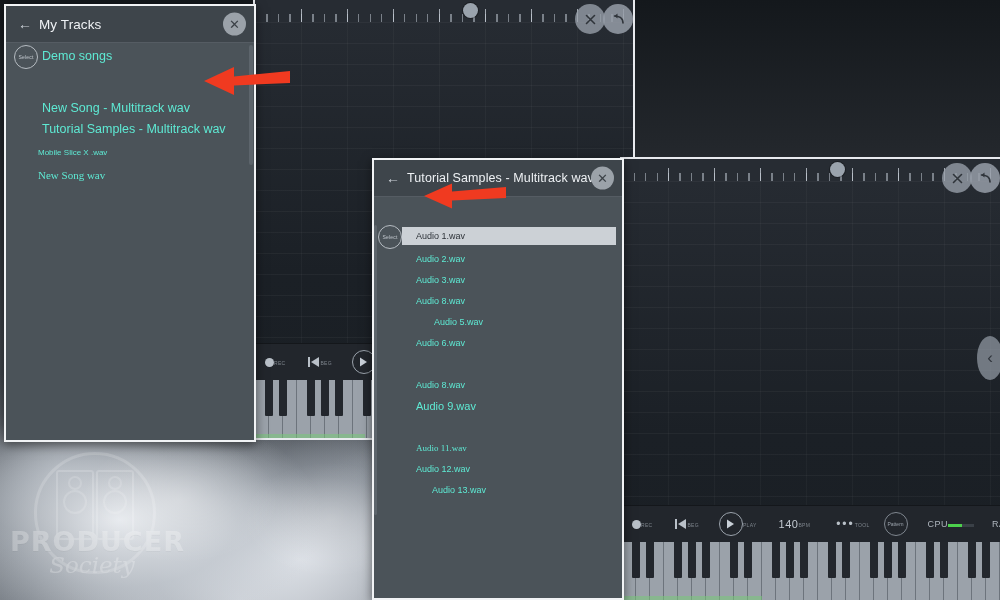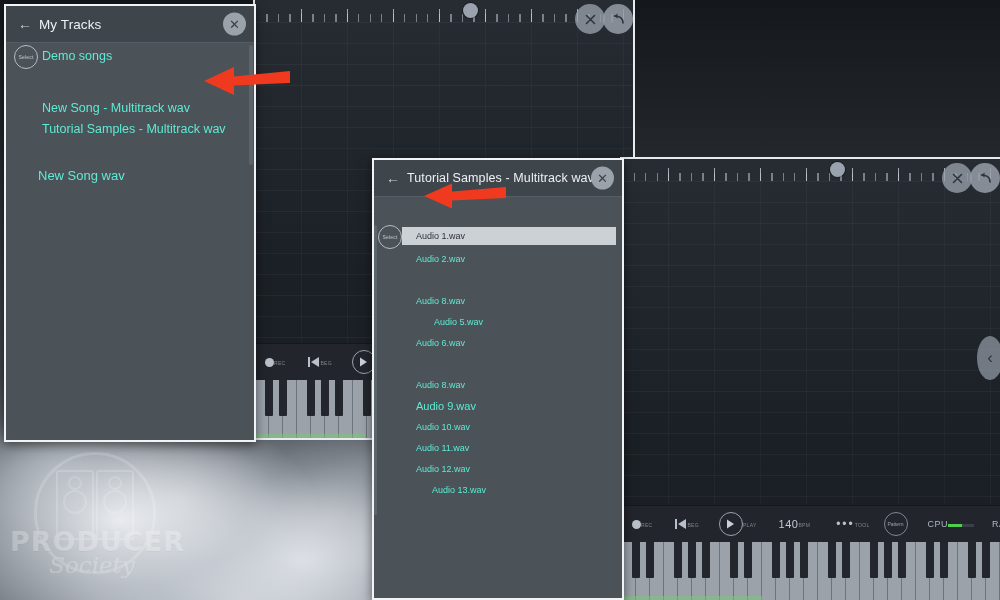--- a/index.html
+++ b/index.html
@@ -604,23 +604,26 @@
       </div>
 
       <div class="row" style="position:absolute; left:0; right:0; height:22px; top:54px; padding-left:36px;">
         <span class="row-label" style="font-size:12.5px;">New Song - Multitrack wav</span>
       </div>
 
       <div class="row" style="position:absolute; left:0; right:0; height:22px; top:75px; padding-left:36px;">
         <span class="row-label" style="font-size:12.5px;">Tutorial Samples  - Multitrack wav</span>
       </div>
 
+      <div class="row" style="position:absolute; left:0; right:0; height:18px; top:100px; padding-left:32px;">
+        <span class="row-label" style="font-size:8px;">Mobile Slice X .wav</span>
+      </div>
 
       <div class="row" style="position:absolute; left:0; right:0; height:18px; top:123px; padding-left:32px;">
-        <span class="row-label" style="font-size:13px;">New Song wav</span>
+        <span class="row-label" style="font-size:11px;font-family:Liberation Serif, serif;">New Song wav</span>
       </div>
 
       <div class="scroll-sliver" style="right:1px; top:2px; height:120px; background:#5d656c;"></div>
     </div>
   </div>
 
   <div class="dialog" style="left:372px; top:158px; width:252px; height:442px;">
     <div class="dlg-header">
       <span class="back-arrow">←</span>
       <span class="dlg-title" style="font-size:12.5px;">Tutorial Samples  - Multitrack wav</span>
@@ -629,40 +632,40 @@
     <div class="dlg-body">
 
       <div class="row selected" style="position:absolute; left:28px; right:6px; height:18px; top:30px; padding-left:14px;">
         <span class="row-label" style="font-size:9px;">Audio 1.wav</span>
       </div>
       <span class="select-badge" style="position:absolute; left:4px; top:28px;">Select</span>
 
       <div class="row" style="position:absolute; left:0; right:0; height:18px; top:53px; padding-left:42px;">
         <span class="row-label" style="font-size:9px;">Audio 2.wav</span>
       </div>
+      <div class="row" style="position:absolute; left:0; right:0; height:18px; top:74px; padding-left:42px;">
+        <span class="row-label" style="font-size:9px;">Audio 3.wav</span>
+      </div>
       <div class="row" style="position:absolute; left:0; right:0; height:18px; top:95px; padding-left:42px;">
         <span class="row-label" style="font-size:9px;">Audio 8.wav</span>
       </div>
       <div class="row" style="position:absolute; left:0; right:0; height:18px; top:116px; padding-left:60px;">
         <span class="row-label" style="font-size:9px;">Audio 5.wav</span>
       </div>
       <div class="row" style="position:absolute; left:0; right:0; height:18px; top:137px; padding-left:42px;">
         <span class="row-label" style="font-size:9px;">Audio 6.wav</span>
       </div>
       <div class="row" style="position:absolute; left:0; right:0; height:18px; top:179px; padding-left:42px;">
         <span class="row-label" style="font-size:9px;">Audio 8.wav</span>
       </div>
       <div class="row" style="position:absolute; left:0; right:0; height:18px; top:200px; padding-left:42px;">
         <span class="row-label" style="font-size:11px;">Audio 9.wav</span>
       </div>
-      <div class="row" style="position:absolute; left:0; right:0; height:18px; top:221px; padding-left:42px;">
-        <span class="row-label" style="font-size:9px;">Audio 10.wav</span>
-      </div>
       <div class="row" style="position:absolute; left:0; right:0; height:18px; top:242px; padding-left:42px;">
-        <span class="row-label" style="font-size:9px;">Audio 11.wav</span>
+        <span class="row-label" style="font-size:9px;font-family:Liberation Serif, serif;">Audio 11.wav</span>
       </div>
       <div class="row" style="position:absolute; left:0; right:0; height:18px; top:263px; padding-left:42px;">
         <span class="row-label" style="font-size:9px;">Audio 12.wav</span>
       </div>
       <div class="row" style="position:absolute; left:0; right:0; height:18px; top:284px; padding-left:58px;">
         <span class="row-label" style="font-size:9px;">Audio 13.wav</span>
       </div>
 
       <div class="scroll-sliver" style="left:0px; top:28px; height:290px; width:3px; background:#5d656c;"></div>
     </div>

